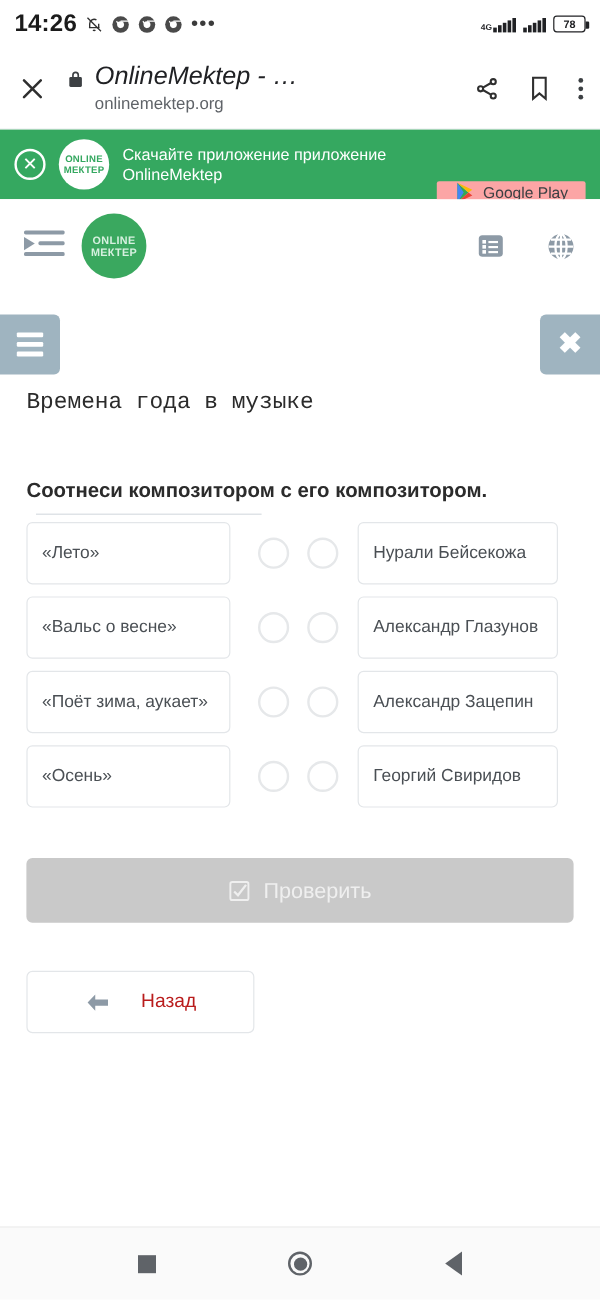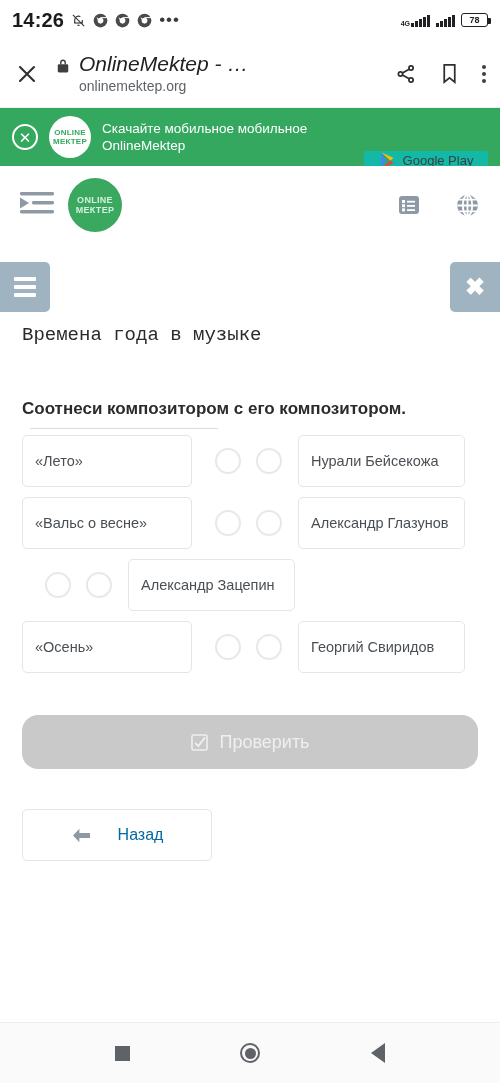--- a/index.html
+++ b/index.html
@@ -83,21 +83,21 @@
   .banner-logo {
     width: 42px; height: 42px; border-radius: 50%;
     background: #ffffff; flex: 0 0 42px;
     display: flex; flex-direction: column;
     align-items: center; justify-content: center;
     color: #35a860; font-size: 8px; font-weight: bold;
     letter-spacing: .2px; line-height: 9px; text-align:center;
   }
   .banner-text { color: #ffffff; font-size: 13.5px; line-height: 17px; flex: 1; }
   .gplay {
-    background: #14b8a6; border-radius: 2px;
+    background: #fca5a5; border-radius: 2px;
     height: 20px; width: 124px; flex: 0 0 124px;
     display: flex; align-items: center; justify-content: center; gap: 7px; margin-top: 47px;
   }
   .gplay-label { font-size: 13px; color: #3c4043; }
 
   
   .siteheader {
     height: 78px; width: 100%;
     display: flex; align-items: center;
     padding: 0 20px; background: #ffffff;
@@ -159,31 +159,31 @@
     flex: 0 0 26px;
   }
   .gap-a { flex: 0 0 23px; }
   .gap-b { flex: 0 0 15px; }
   .gap-c { flex: 0 0 16px; }
 
   
   .check-btn {
     margin-top: 42px;
     height: 54px; width: 100%;
-    background: #c9c9c9; border-radius: 16px;
+    background: #c9c9c9; border-radius: 5px;
     display: flex; align-items: center; justify-content: center;
     gap: 10px; color: #efefef; font-size: 18px;
   }
   .back-btn {
     margin-top: 40px;
     height: 52px; width: 190px;
     border: 1px solid #e3e6e9; border-radius: 5px;
     background: #ffffff;
     display: flex; align-items: center; justify-content: center;
-    gap: 26px; color: #0369a1; font-size: 16px;
+    gap: 26px; color: #b91c1c; font-size: 16px;
   }
 
   
   .navbar {
     position: absolute; bottom: 0; left: 0;
     width: 100%; height: 61px;
     background: #fafafa;
     border-top: 1px solid #ededed;
     display: flex; align-items: center; justify-content: space-around;
     padding: 0 60px;
@@ -307,21 +307,21 @@
     </span>
   </div>
 </div>
 
 <div class="appbanner">
   <span class="banner-close">✕</span>
   <span class="banner-logo">
     <span>ONLINE</span>
     <span>МЕКТЕР</span>
   </span>
-  <span class="banner-text">Скачайте мобильное мобильное OnlineMektep</span>
+  <span class="banner-text">Скачайте приложение приложение OnlineMektep</span>
   <span class="gplay">
     <svg width="17" height="19" viewBox="0 0 24 26">
       <path d="M3 1.5 16 13 3 24.5z" fill="#34a853"></path>
       <path d="M3 1.5 16 13 3 24.5z" fill="none"></path>
       <path d="M3 1.5 10.5 13 3 24.5z" fill="#4285f4"></path>
       <path d="M3 1.5 16 13l4.6-3.4z" fill="#fbbc04"></path>
       <path d="M3 24.5 16 13l4.6 3.4z" fill="#ea4335"></path>
     </svg>
     <span class="gplay-label">Google Play</span>
   </span>
@@ -396,20 +396,21 @@
     <span class="opt-box opt-left">«Вальс о весне»</span>
     <span class="gap-a"></span>
     <span class="radio"></span>
     <span class="gap-b"></span>
     <span class="radio"></span>
     <span class="gap-c"></span>
     <span class="opt-box opt-right">Александр Глазунов</span>
   </div>
 
   <div class="match-row">
+    <span class="opt-box opt-left">«Поёт зима, аукает»</span>
     <span class="gap-a"></span>
     <span class="radio"></span>
     <span class="gap-b"></span>
     <span class="radio"></span>
     <span class="gap-c"></span>
     <span class="opt-box opt-right">Александр Зацепин</span>
   </div>
 
   <div class="match-row">
     <span class="opt-box opt-left">«Осень»</span>

